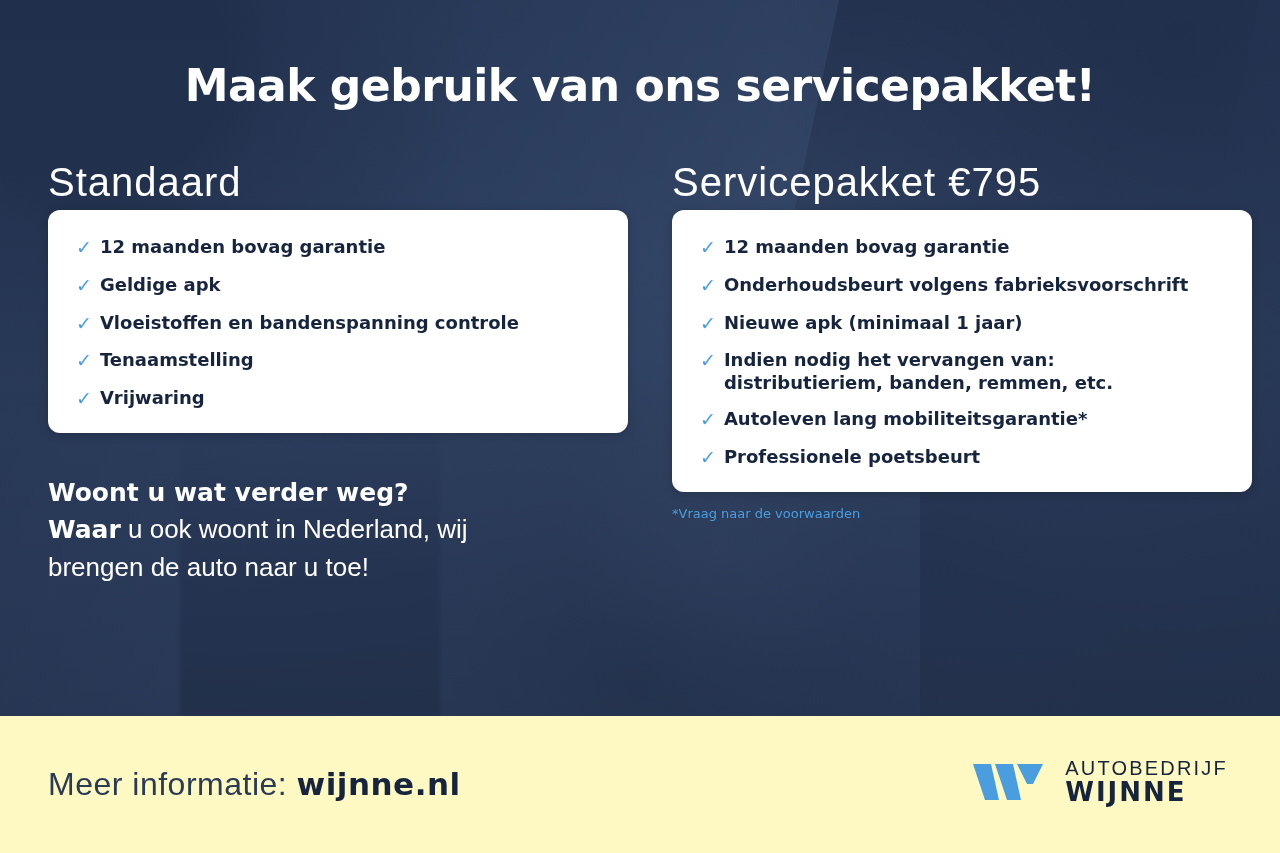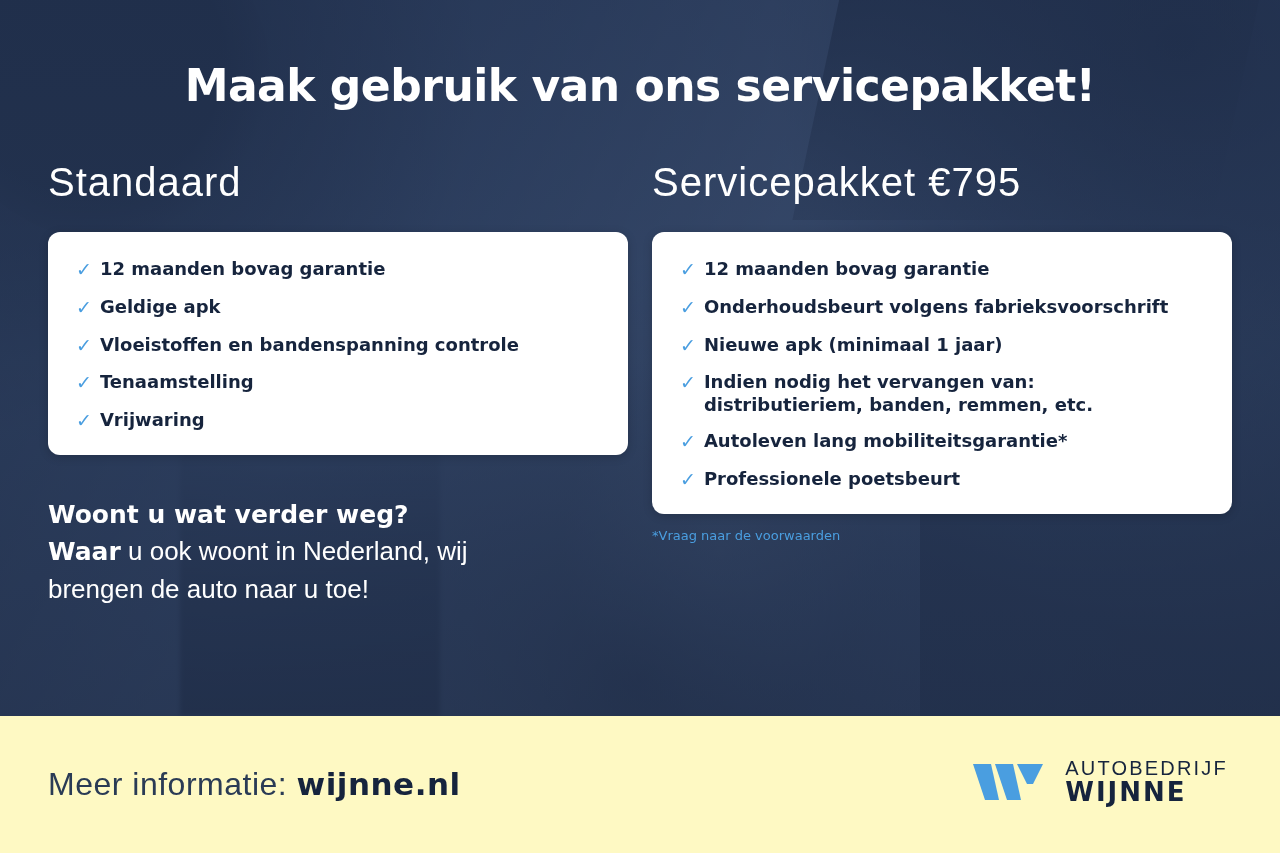--- a/index.html
+++ b/index.html
@@ -108,29 +108,29 @@
     font-weight: 700;
     letter-spacing: -0.5px;
     font-family: "DejaVu Sans", sans-serif;
   }
 
   .col {
     position: absolute;
     top: 160px;
   }
   .col-left  { left: 48px;  width: 580px; }
-  .col-right { left: 652px; width: 580px; }
+  .col-right { left: 672px; width: 580px; }
 
   .col-title {
     color: #ffffff;
     font-size: 40px;
     font-weight: 400;
     letter-spacing: 1px;
     font-family: "Liberation Sans", sans-serif;
-    margin: 0 0 28px 0;
+    margin: 0 0 6px 0;
     line-height: 1.1;
   }
 
   .card {
     background: #ffffff;
     border-radius: 12px;
     box-shadow: 0 2px 10px rgba(0,0,0,.18);
     padding: 26px 28px 22px 28px;
     box-sizing: border-box;
   }

